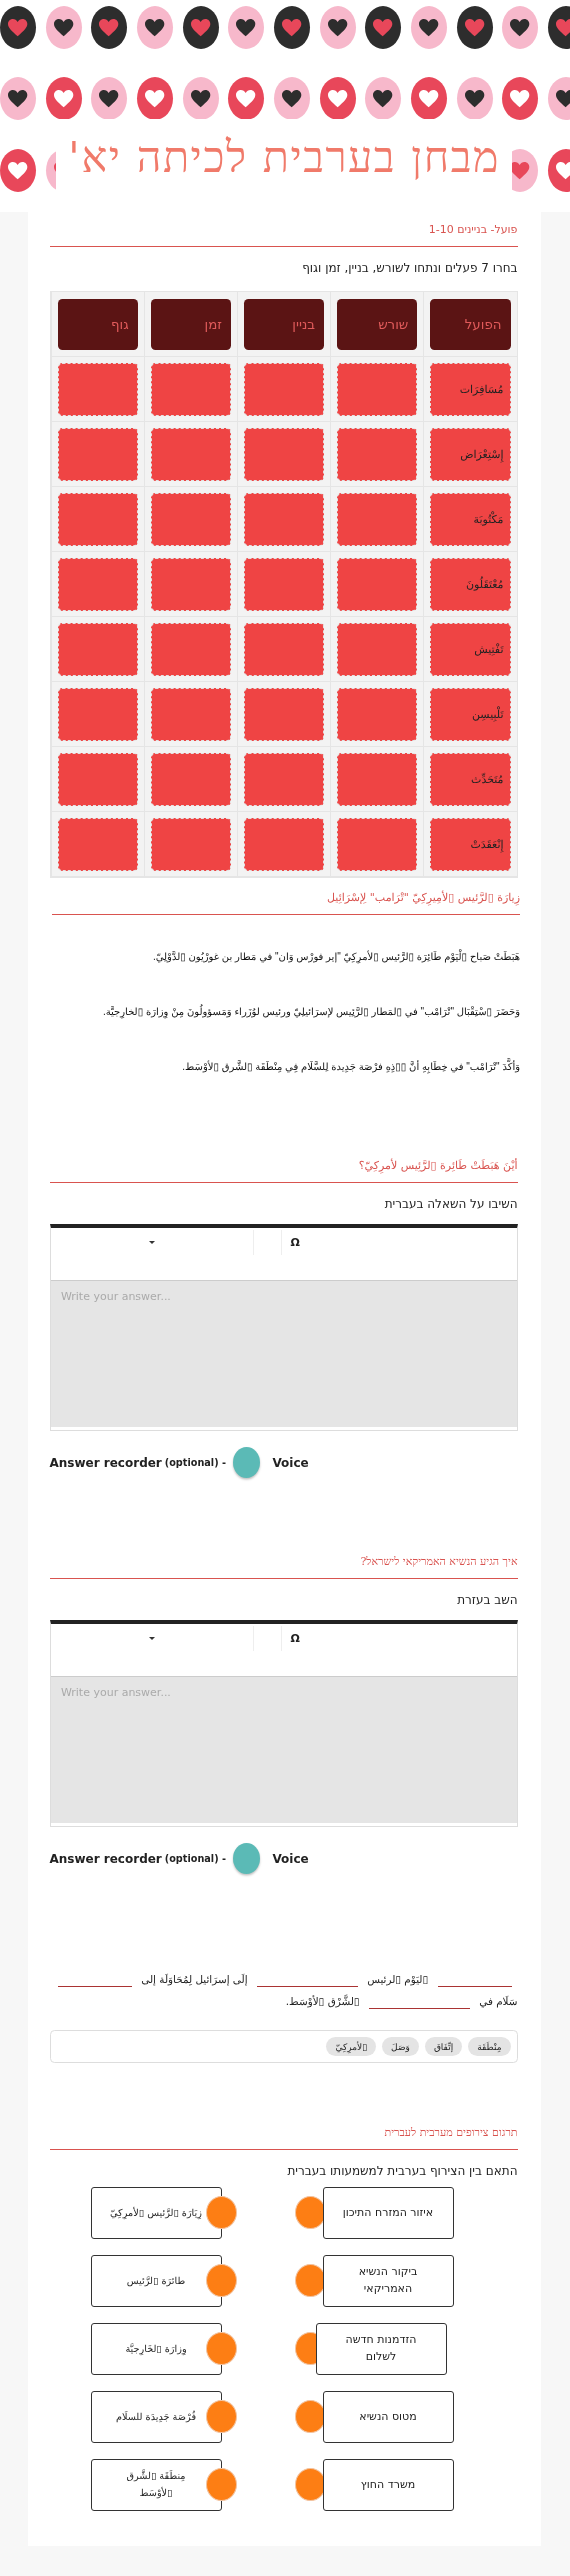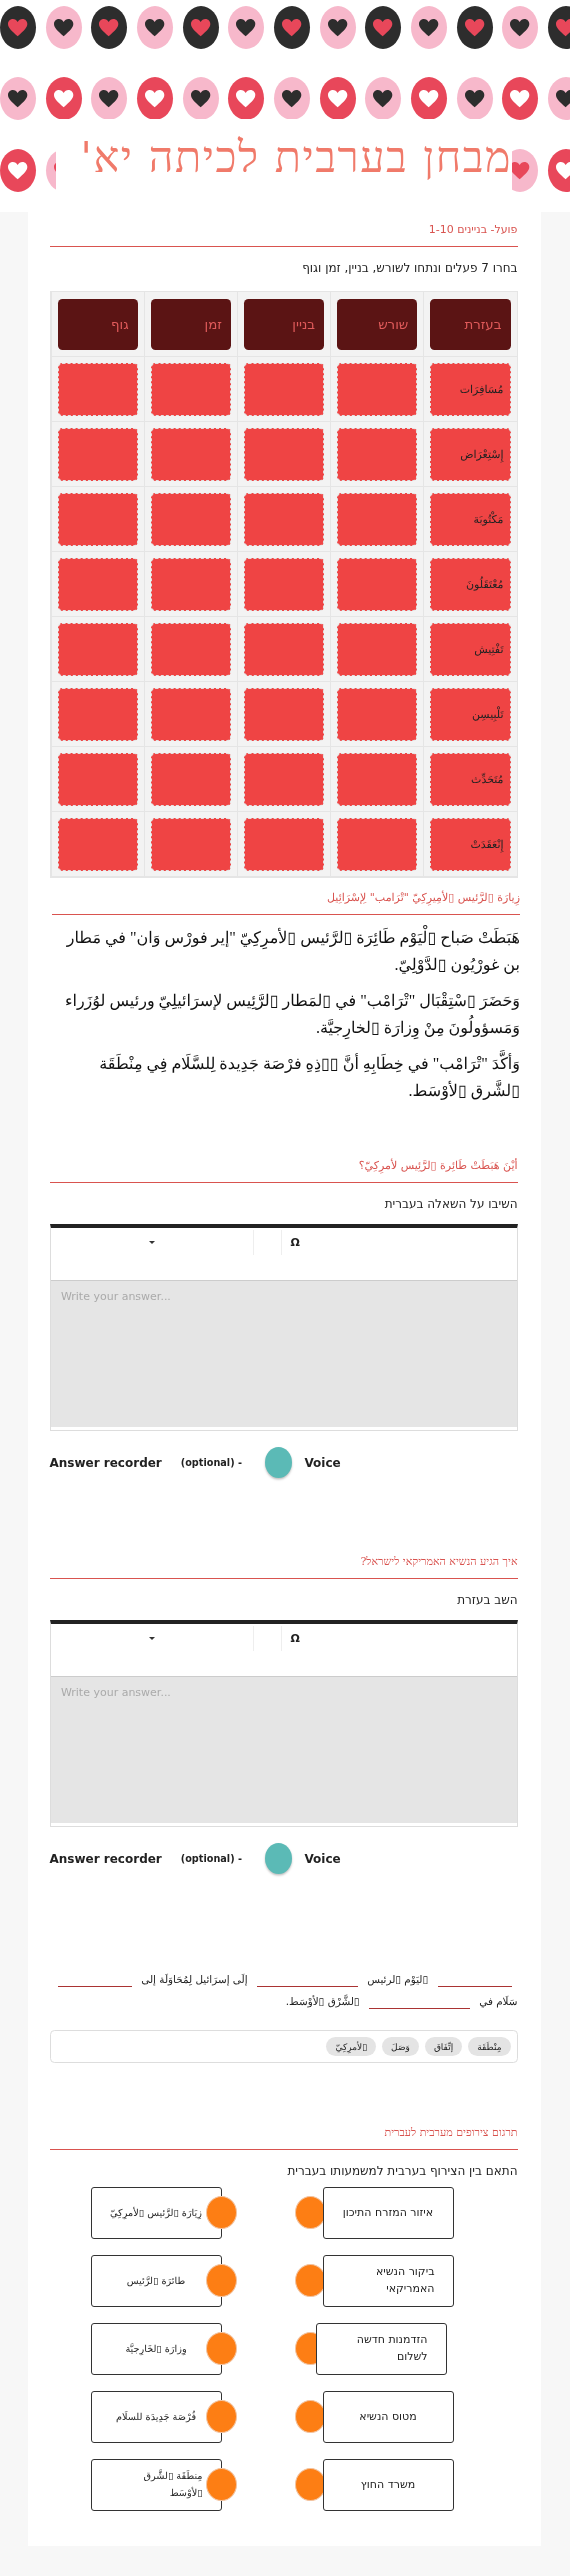--- a/index.html
+++ b/index.html
@@ -20,21 +20,21 @@
   }
   .dots { position: absolute; left: 0; top: 0; width: 570px; height: 212px; }
   .dot {
     position: absolute; width: 36px; height: 43px; border-radius: 50%;
     display: flex; align-items: center; justify-content: center;
   }
   .dot svg { width: 19.3px; height: 18px; }
   .title-box {
     position: absolute; left: 56px; top: 119px; width: 456px; height: 76px;
     background: #ffffff;
-    display: flex; align-items: center; justify-content: flex-end;
+    display: flex; align-items: center; justify-content: center;
   }
   .title-box h1 {
     font-family: "DejaVu Serif", serif; font-weight: normal;
     font-size: 43px; color: #f07a6a; direction: rtl; letter-spacing: 1.5px;
   }
   
   .card {
     position: absolute; left: 27.5px; top: 196px; width: 513px; height: 2350px;
     background: #ffffff;
   }
@@ -63,22 +63,22 @@
     color: #e05a5a; font-size: 13.4px;
   }
   .drop {
     background: #ef4444; border: 1.5px dashed #e2e2e2; border-radius: 4.5px; height: 53px;
     display: flex; align-items: center; padding-right: 6px;
     font-family: "DejaVu Serif", serif; font-size: 11px; color: #222;
   }
 
   
   .article p {
-    font-family: Liberation Serif, serif; font-size: 16px; line-height: 27px;
-    margin-top: 9px; color: #111;
+    font-family: Liberation Sans, sans-serif; font-size: 10px; line-height: 27px;
+    margin-top: 28px; color: #111;
   }
 
   
   .editor {
     margin-top: 13.4px; border: 0.7px solid #ddd; border-top: 4.5px solid #222;
     background: #fff; direction: ltr;
   }
   .toolbar { height: 53px; display: flex; border-bottom: 1.5px solid #ccc; position: relative; }
   .tb-a { width: 203px; height: 25px; display: flex; align-items: center; justify-content: center; border-right: 0.7px solid #eee; margin-top: 1.5px; }
   .tb-b { width: 28px; height: 25px; border-right: 0.7px solid #eee; margin-top: 1.5px; }
@@ -87,21 +87,21 @@
   .answer {
     width: 100%; height: 146px; border: none; resize: none; padding: 9px 10.4px;
     font-family: "DejaVu Sans", sans-serif; font-size: 11px; color: #333;
     outline: none; background: #e5e5e5;
   }
   .answer::placeholder { color: #aaa; }
   .recorder {
     direction: ltr; margin-top: 16.3px; display: flex; align-items: center;
     font-weight: bold; font-size: 12px; color: #222;
   }
-  .recorder .opt { font-size: 9.7px; margin: 0 19px; }
+  .recorder .opt { font-size: 9.7px; margin: 0 3px; }
   .voice-btn {
     width: 27px; height: 31px; border-radius: 50%; background: #5bbab6;
     box-shadow: 0 1.5px 2.2px rgba(0,0,0,0.25); margin: 0 12px 0 4.5px; border: none;
   }
 
   
   .fill {
     font-family: "DejaVu Serif", serif; font-size: 10.4px; line-height: 22px; margin-top: 10.4px;
     color: #222;
   }
@@ -117,21 +117,21 @@
   .chip {
     background: #e4e4e4; border-radius: 13.4px; padding: 4.5px 9px;
     font-family: "DejaVu Serif", serif; font-size: 9px; color: #222;
   }
 
   
   .match-row { position: relative; height: 68px; margin-top: 0; }
   .mbox {
     position: absolute; width: 131px; height: 52px; border: 0.7px solid #333; border-radius: 3px;
     background: #fff; display: flex; align-items: center; justify-content: center;
-    text-align: right; font-size: 11px; line-height: 16.3px; padding: 0 18px;
+    text-align: center; font-size: 11px; line-height: 16.3px; padding: 0 18px;
   }
   .mbox.ar { font-family: "DejaVu Serif", serif; font-size: 9.7px; }
   .knob {
     position: absolute; width: 31px; height: 33px; border-radius: 50%; background: #fd7e14;
     border: 1.5px solid #f2c3a0; top: 9.7px;
   }
 </style>
 </head>
 <body>
 
@@ -338,21 +338,21 @@
   </div>
 </div>
 
 <div class="card">
 
   <div class="section" style="top:27px;">
     <h2 class="sec-title">פועל- בניינים 1-10</h2>
     <div class="sec-sub">בחרו 7 פעלים ונתחו לשורש, בניין, זמן וגוף</div>
     <div class="grid">
       <div class="cell head">
-          <div class="head-chip">בעזרת</div>
+          <div class="head-chip">הפועל</div>
         </div>
       <div class="cell head">
           <div class="head-chip">שורש</div>
         </div>
       <div class="cell head">
           <div class="head-chip">בניין</div>
         </div>
       <div class="cell head">
           <div class="head-chip">זמן</div>
         </div>

